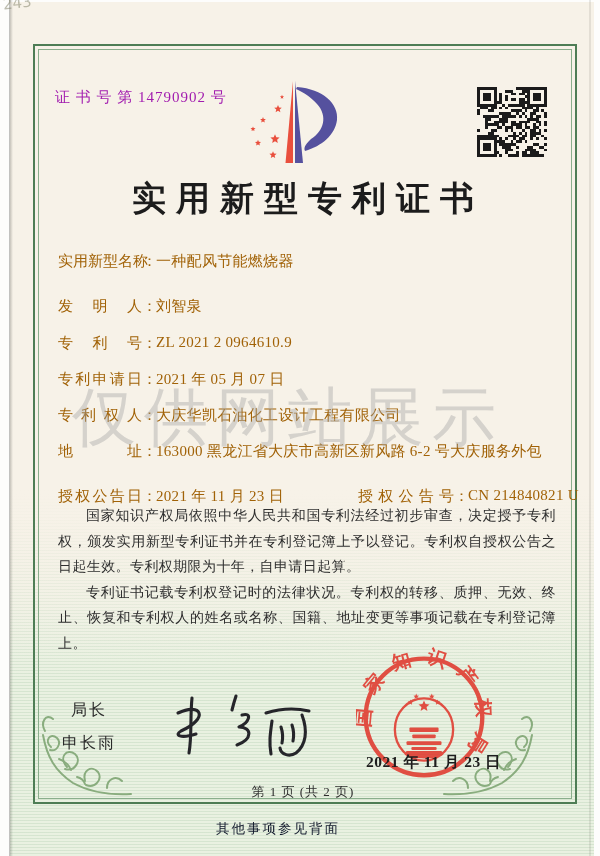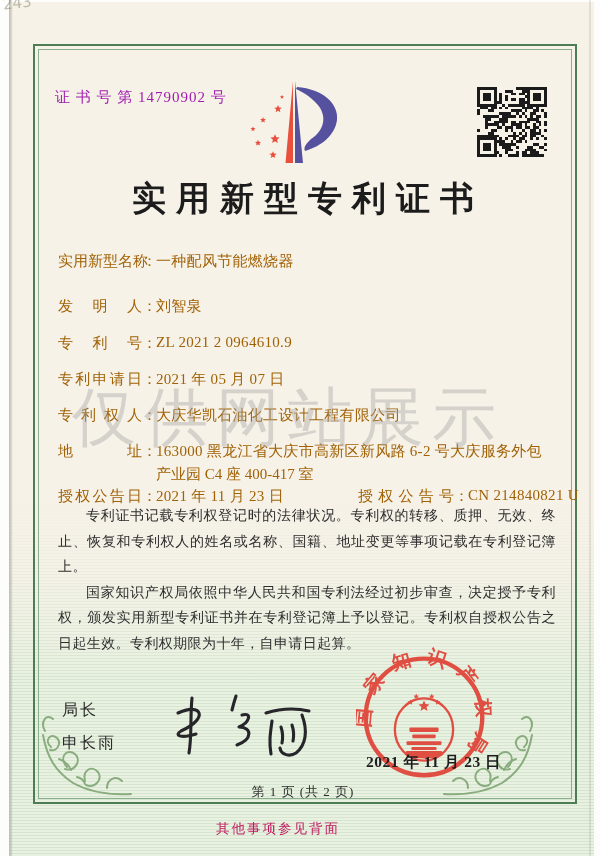--- a/index.html
+++ b/index.html
@@ -35,28 +35,28 @@
   .addr2{margin-left:98px;margin-top:4px;}
   .grant-right{position:absolute;left:300px;top:0;}
   .grant-right .flabel{width:96px;}
   .paras{position:absolute;left:58px;right:44px;top:503px;z-index:3;
     font-size:14px;line-height:25.5px;color:#2e2e2e;letter-spacing:.4px;text-align:justify;}
   .paras p{margin:0;text-indent:2em;}
   .watermark{position:absolute;left:72px;top:374px;width:520px;z-index:6;
     font-size:64px;color:rgba(162,162,162,.40);letter-spacing:8px;white-space:nowrap;
     pointer-events:none;font-weight:400;}
   .director{position:absolute;left:62px;top:700px;z-index:3;font-size:16px;color:#2a2a2a;}
-  .director div{margin-bottom:12px;letter-spacing:2px;}
+  .director div{margin-bottom:12px;letter-spacing:2px;text-align:center;}
   .signature{position:absolute;left:168px;top:690px;width:150px;height:72px;z-index:4;}
   .seal{position:absolute;left:356px;top:646px;width:136px;height:136px;z-index:4;opacity:.88;}
   .seal-date{position:absolute;left:366px;top:752px;font-size:15.5px;font-weight:700;color:#1d1d1d;z-index:5;letter-spacing:.5px;}
   .page-num{position:absolute;left:33px;top:783px;width:540px;text-align:center;
     font-size:13px;color:#2e2e2e;z-index:3;letter-spacing:1px;}
   .back-note{position:absolute;left:33px;top:820px;width:490px;text-align:center;
-    font-size:13.5px;color:#be185d;z-index:3;letter-spacing:2px;}
+    font-size:13.5px;color:#0f172a;z-index:3;letter-spacing:2px;}
   .ornament{position:absolute;width:100px;height:100px;z-index:2;}
   .orn-left{left:37px;top:697px;}
   .orn-right{left:438px;top:697px;transform:scale(-1,1);}
 </style>
 </head>
 <body>
 
 <div class="paper"></div>
 <div class="green-zone"></div>
 <div class="green-lines"></div>
@@ -376,32 +376,31 @@
   <span class="flabel">专利号</span><span class="fcolon">：</span><span class="fvalue">ZL 2021 2 0964610.9</span>
 </div>
 <div class="row" style="top:370px">
   <span class="flabel">专利申请日</span><span class="fcolon">：</span><span class="fvalue">2021 年 05 月 07 日</span>
 </div>
 <div class="row" style="top:406px">
   <span class="flabel">专利权人</span><span class="fcolon">：</span><span class="fvalue">大庆华凯石油化工设计工程有限公司</span>
 </div>
 <div class="row" style="top:442px">
   <span class="flabel">地址</span><span class="fcolon">：</span><span class="fvalue">163000 黑龙江省大庆市高新区新风路 6-2 号大庆服务外包</span>
-  <div class="addr2">产业园 C4 座 400-417 室</div>
 </div>
 <div class="row" style="top:487px">
   <span class="flabel">授权公告日</span><span class="fcolon">：</span><span class="fvalue">2021 年 11 月 23 日</span>
   <span class="grant-right">
     <span class="flabel">授权公告号</span><span class="fcolon">：</span><span class="fvalue">CN 214840821 U</span>
   </span>
 </div>
 
 <div class="paras">
+  <p>国家知识产权局依照中华人民共和国专利法经过初步审查，决定授予专利权，颁发实用新型专利证书并在专利登记簿上予以登记。专利权自授权公告之日起生效。专利权期限为十年，自申请日起算。</p>
   <p>专利证书记载专利权登记时的法律状况。专利权的转移、质押、无效、终止、恢复和专利权人的姓名或名称、国籍、地址变更等事项记载在专利登记簿上。</p>
-  <p>国家知识产权局依照中华人民共和国专利法经过初步审查，决定授予专利权，颁发实用新型专利证书并在专利登记簿上予以登记。专利权自授权公告之日起生效。专利权期限为十年，自申请日起算。</p>
 </div>
 
 <div class="watermark">仅供网站展示</div>
 
 <div class="director">
   <div>局长</div>
   <div>申长雨</div>
 </div>
 
 <svg class="signature" viewBox="0 0 150 72">

